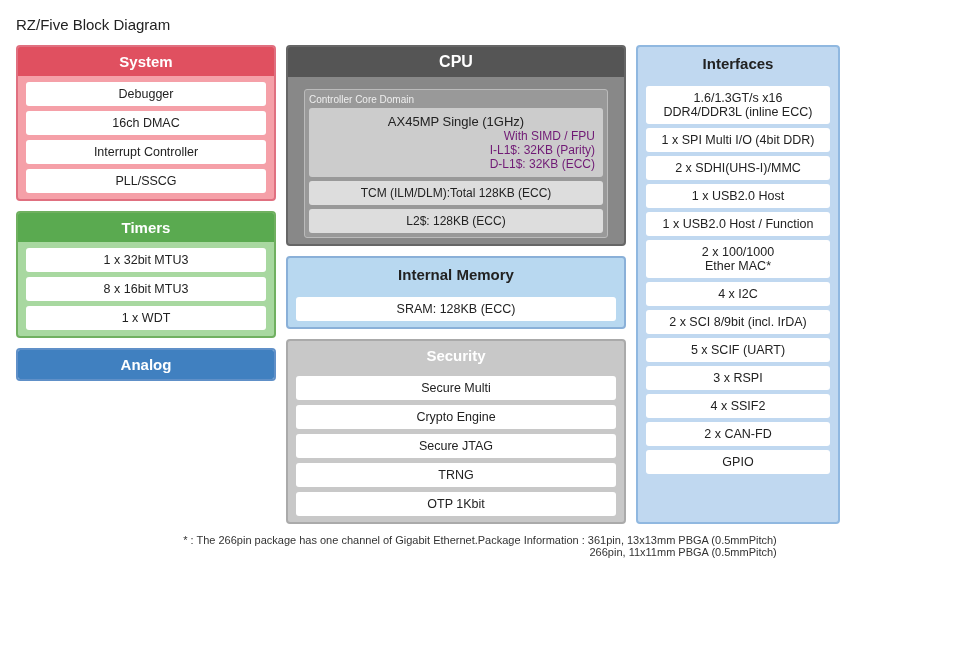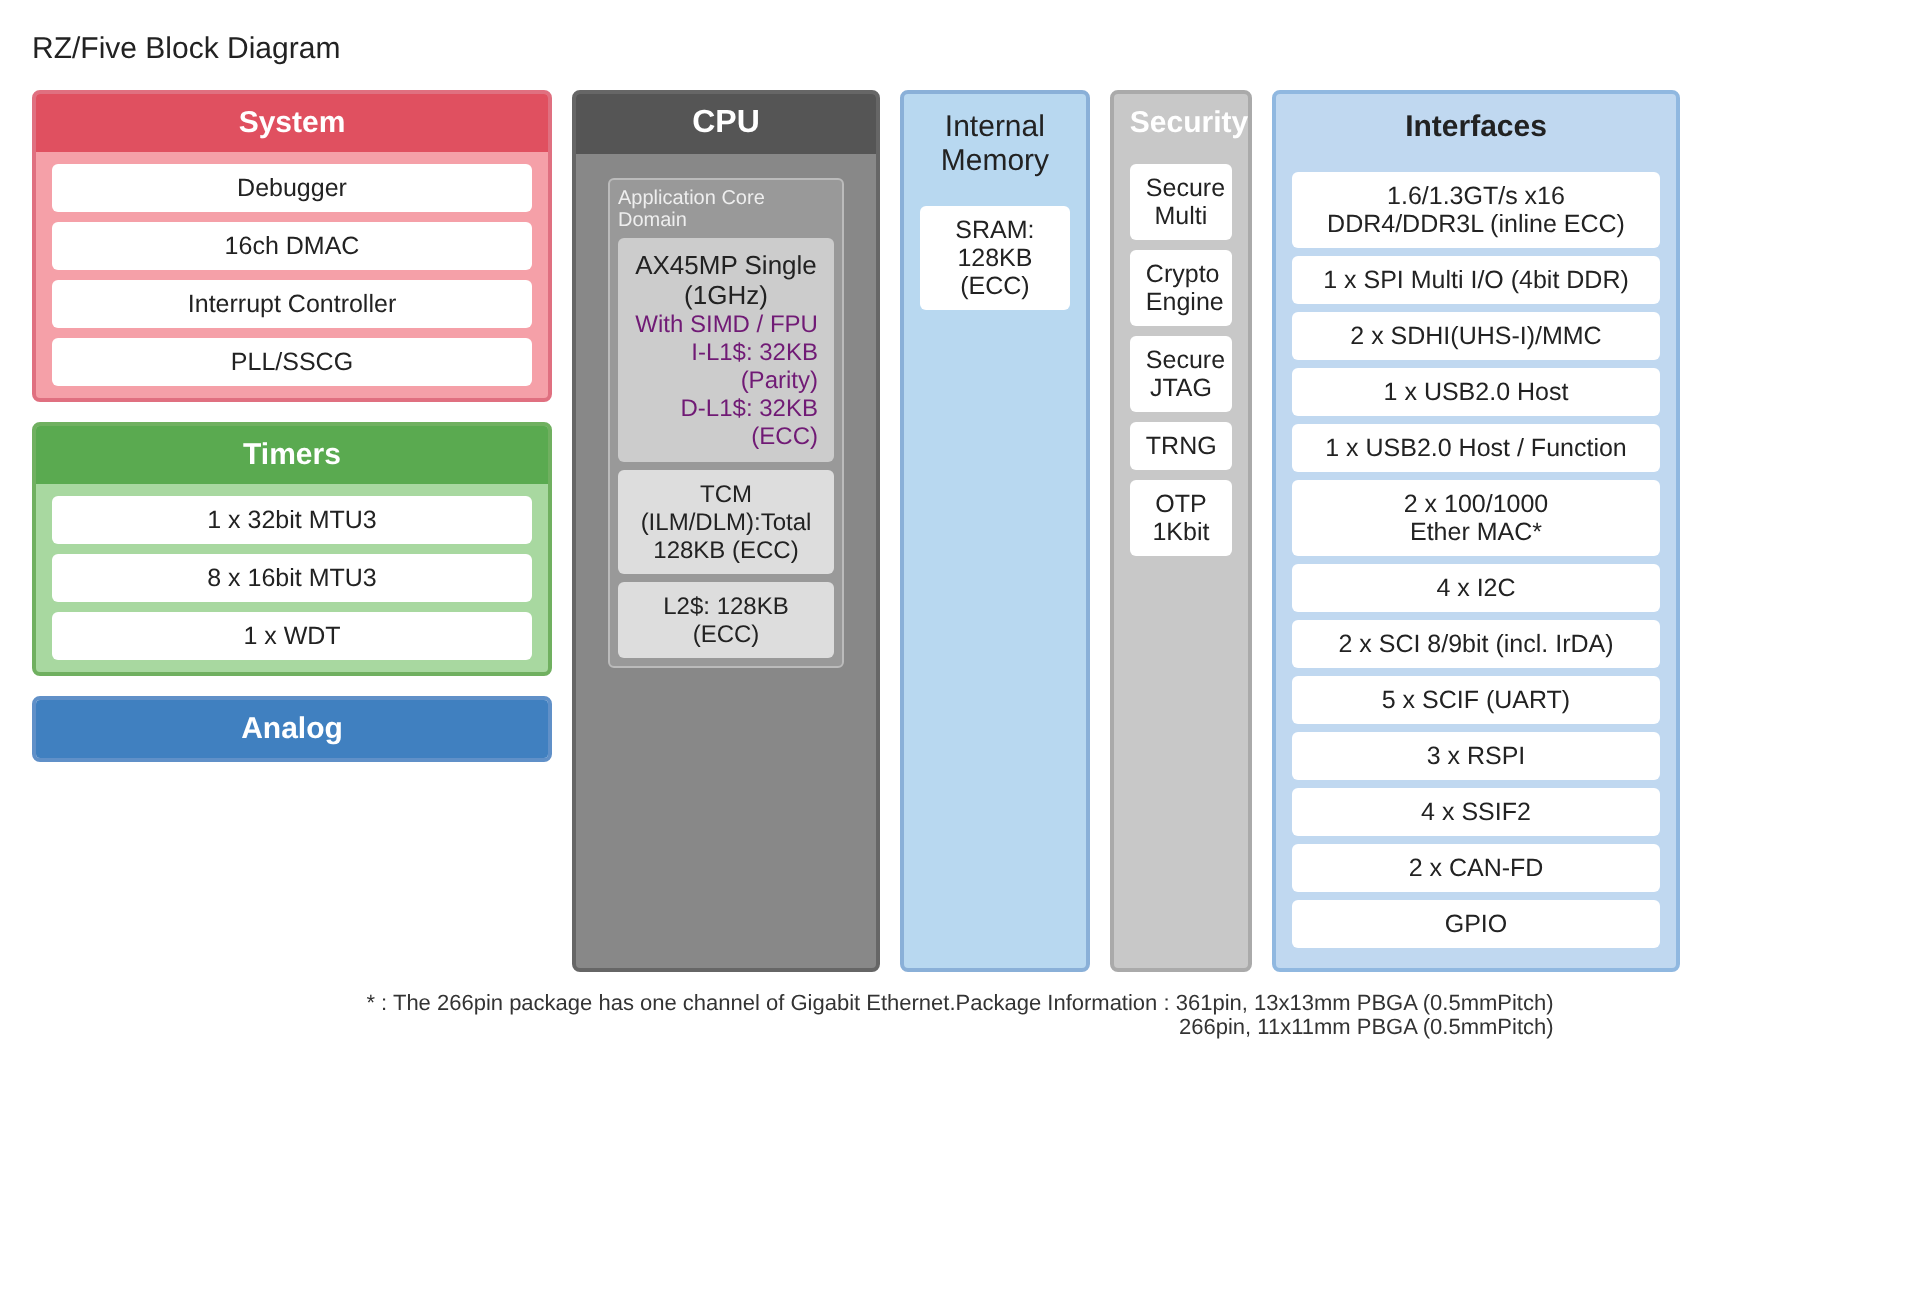--- a/index.html
+++ b/index.html
@@ -97,21 +97,21 @@
       border-radius: 4px;
       padding: 0;
       overflow: hidden;
     }
     .memory-block-wrapper .block-header {
       background: transparent;
       color: #222;
       font-size: 15px;
       text-align: center;
       padding: 8px;
-      font-weight: normal;
+      font-weight: bold;
     }
     .security-block-wrapper {
       background: #c8c8c8;
       border: 2px solid #aaa;
       border-radius: 4px;
       overflow: hidden;
     }
 
     
     .interfaces-block {
@@ -139,21 +139,21 @@
       display: flex;
       flex-direction: column;
       gap: 10px;
     }
 
     
     .mid-col {
       grid-column: 2;
       grid-row: 1 / 4;
       display: flex;
-      flex-direction: row;
+      flex-direction: column;
       gap: 10px;
     }
 
     .system-wrapper {
       background: #f5a0a8;
       border: 2px solid #e07080;
       border-radius: 4px;
       overflow: hidden;
     }
     .system-wrapper .block-header { background: #e05060; color: #fff; }
@@ -225,21 +225,21 @@
     </div>
 
   </div>
 
   <div class="mid-col">
 
     <div class="cpu-wrapper">
       <div class="block-header">CPU</div>
       <div class="block-items">
         <div class="cpu-inner">
-          <div class="cpu-inner-label">Application Core Domain</div>
+          <div class="cpu-inner-label">Controller Core Domain</div>
           <div class="cpu-core-box">
             <div class="cpu-core-title">AX45MP Single (1GHz)</div>
             <div class="cpu-core-detail">With SIMD / FPU</div>
             <div class="cpu-core-detail">I-L1$: 32KB (Parity)</div>
             <div class="cpu-core-detail">D-L1$: 32KB (ECC)</div>
           </div>
           <div class="cpu-tcm-box">TCM (ILM/DLM):Total 128KB (ECC)</div>
           <div class="cpu-l2-box">L2$: 128KB (ECC)</div>
         </div>
       </div>

